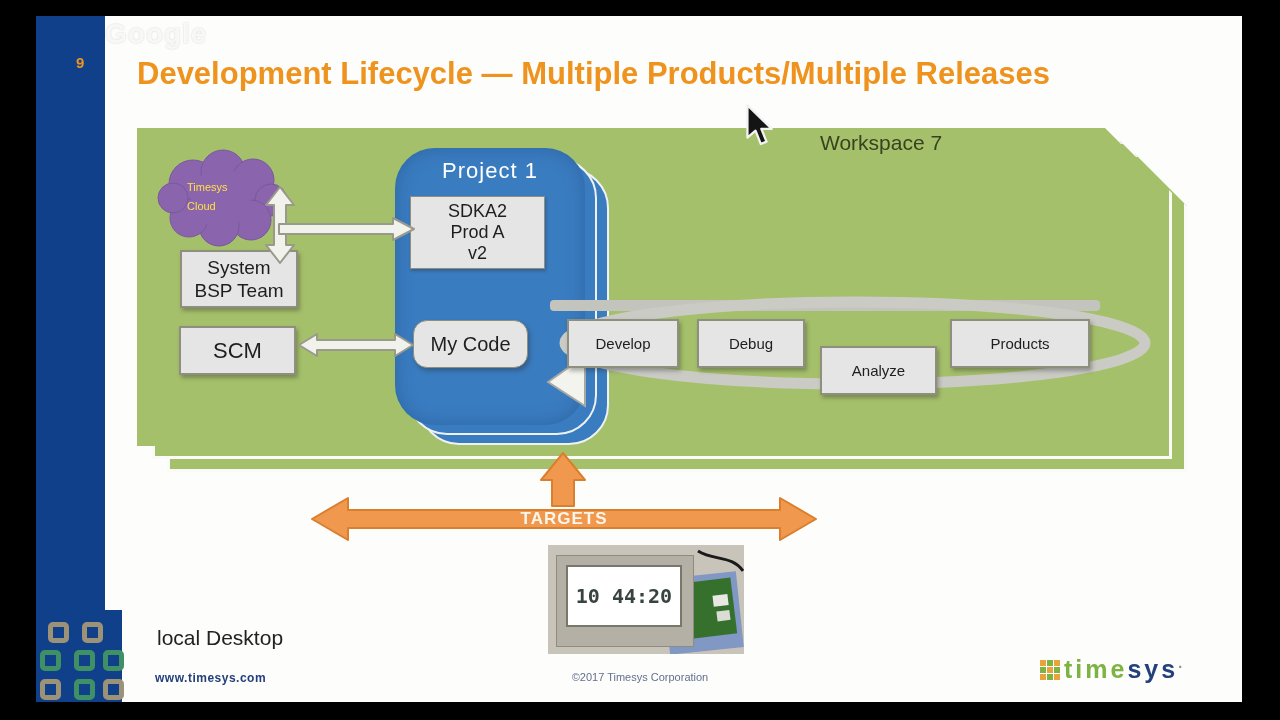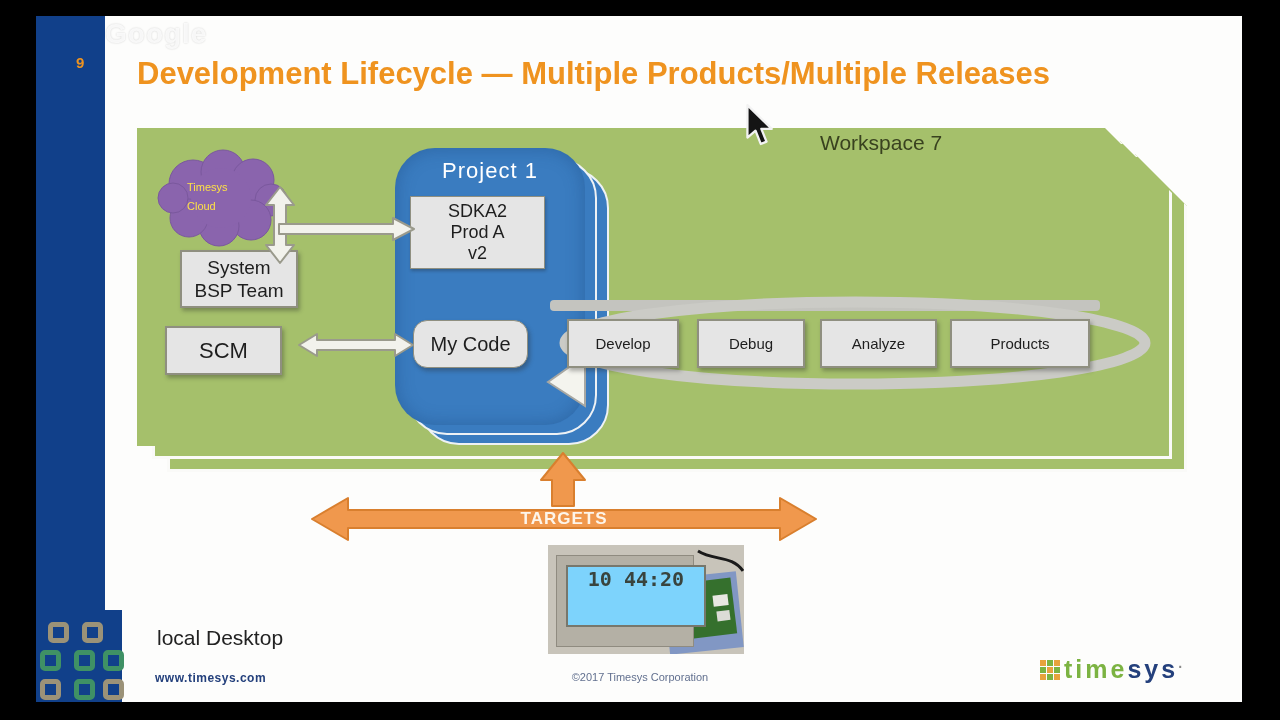--- a/index.html
+++ b/index.html
@@ -28,50 +28,50 @@
   .ws-label { left:820px; top:131px; font-size:21px; color:#39421f; }
 
   
   .cloud-text { left:187px; top:178px; font-size:11px; color:#fde047; line-height:19px; }
 
   
   .wbox { background:#e5e5e5; border:2px solid #8f8f80; box-shadow:2px 3px 4px rgba(40,40,40,0.35);
           display:flex; flex-direction:column; align-items:center; justify-content:center;
           color:#1e1e1e; text-align:center; box-sizing:border-box; }
   .bsp   { left:180px; top:250px; width:118px; height:58px; font-size:19px; line-height:23px; }
-  .scm   { left:165px; top:326px; width:117px; height:49px; font-size:22px; }
+  .scm   { left:179px; top:326px; width:117px; height:49px; font-size:22px; }
 
   
   .bp { width:190px; height:277px; background:var(--blue-panel); border-radius:40px; box-sizing:border-box; }
   .bp.l3 { left:419px; top:168px; border:2px solid #eef2f5; }
   .bp.l2 { left:407px; top:158px; border:2px solid #eef2f5; }
   .bp.main { left:395px; top:148px; box-shadow:inset 0 0 18px rgba(20,60,110,0.35); }
   .proj-title { left:395px; top:158px; width:190px; text-align:center; color:#fff; font-size:22px; letter-spacing:1px; }
   .sdk  { left:410px; top:196px; width:135px; height:73px; font-size:18px; line-height:21px;
           border-width:1px; box-shadow:1px 2px 3px rgba(30,30,30,0.3); }
   .mycode { left:413px; top:320px; width:115px; height:48px; font-size:20px; border-width:1px;border-radius:14px; }
 
   
   .loop-svg { left:530px; top:290px; }
   .cyc { top:319px; height:49px; font-size:15px; border-width:2px; }
   .cyc.c0 { left:567px; width:112px; }
   .cyc.c1 { left:697px; width:108px; }
-  .cyc.c2 { left:820px; width:117px; }
+  .cyc.c2 { left:820px; width:117px;margin-top:27px; }
   .cyc.c3 { left:950px; width:140px; }
 
   
   .targets-svg { left:308px; top:450px; }
   .targets-label { left:308px; top:509px; width:512px; text-align:center; color:#fdf5ea;
                    font-size:17px; font-weight:bold; letter-spacing:1px; }
 
   
   .photo { left:548px; top:545px; width:196px; height:109px; background:#c8c4ba; overflow:hidden; }
   .photo .lcd-frame  { left:8px; top:10px; width:136px; height:90px; background:#b4b0a5; border:1px solid #8f8b80; }
-  .photo .lcd-screen { left:18px; top:20px; width:140px; height:62px; background:#7dd3fc; border:2px solid #77776c;
-                       display:flex; justify-content:center; box-sizing:border-box; }
+  .photo .lcd-screen { left:18px; top:20px; width:116px; height:62px; background:#ffffff; border:2px solid #77776c;
+                       display:flex; align-items:center; justify-content:center; box-sizing:border-box; }
   .lcd-digits { font-family:"DejaVu Sans Mono", monospace; font-size:20px; font-weight:bold; color:#39443e; }
   .photo .mat { left:118px; top:30px; width:74px; height:76px; background:#8197c4; transform:rotate(-6deg); }
   .photo .pcb { left:126px; top:36px; width:60px; height:56px; background:#35702d; transform:rotate(-7deg); }
   .photo .chip-a { left:40px; top:16px; width:15px; height:11px; background:#e8e8e2; }
   .photo .chip-b { left:42px; top:32px; width:13px; height:10px; background:#dcdcd6; }
   .photo .chip-c { left:10px; top:10px; width:10px; height:8px; background:#9fb49a; }
 
   .local-desktop { left:157px; top:626px; font-size:21px; color:#222; }
 
   

